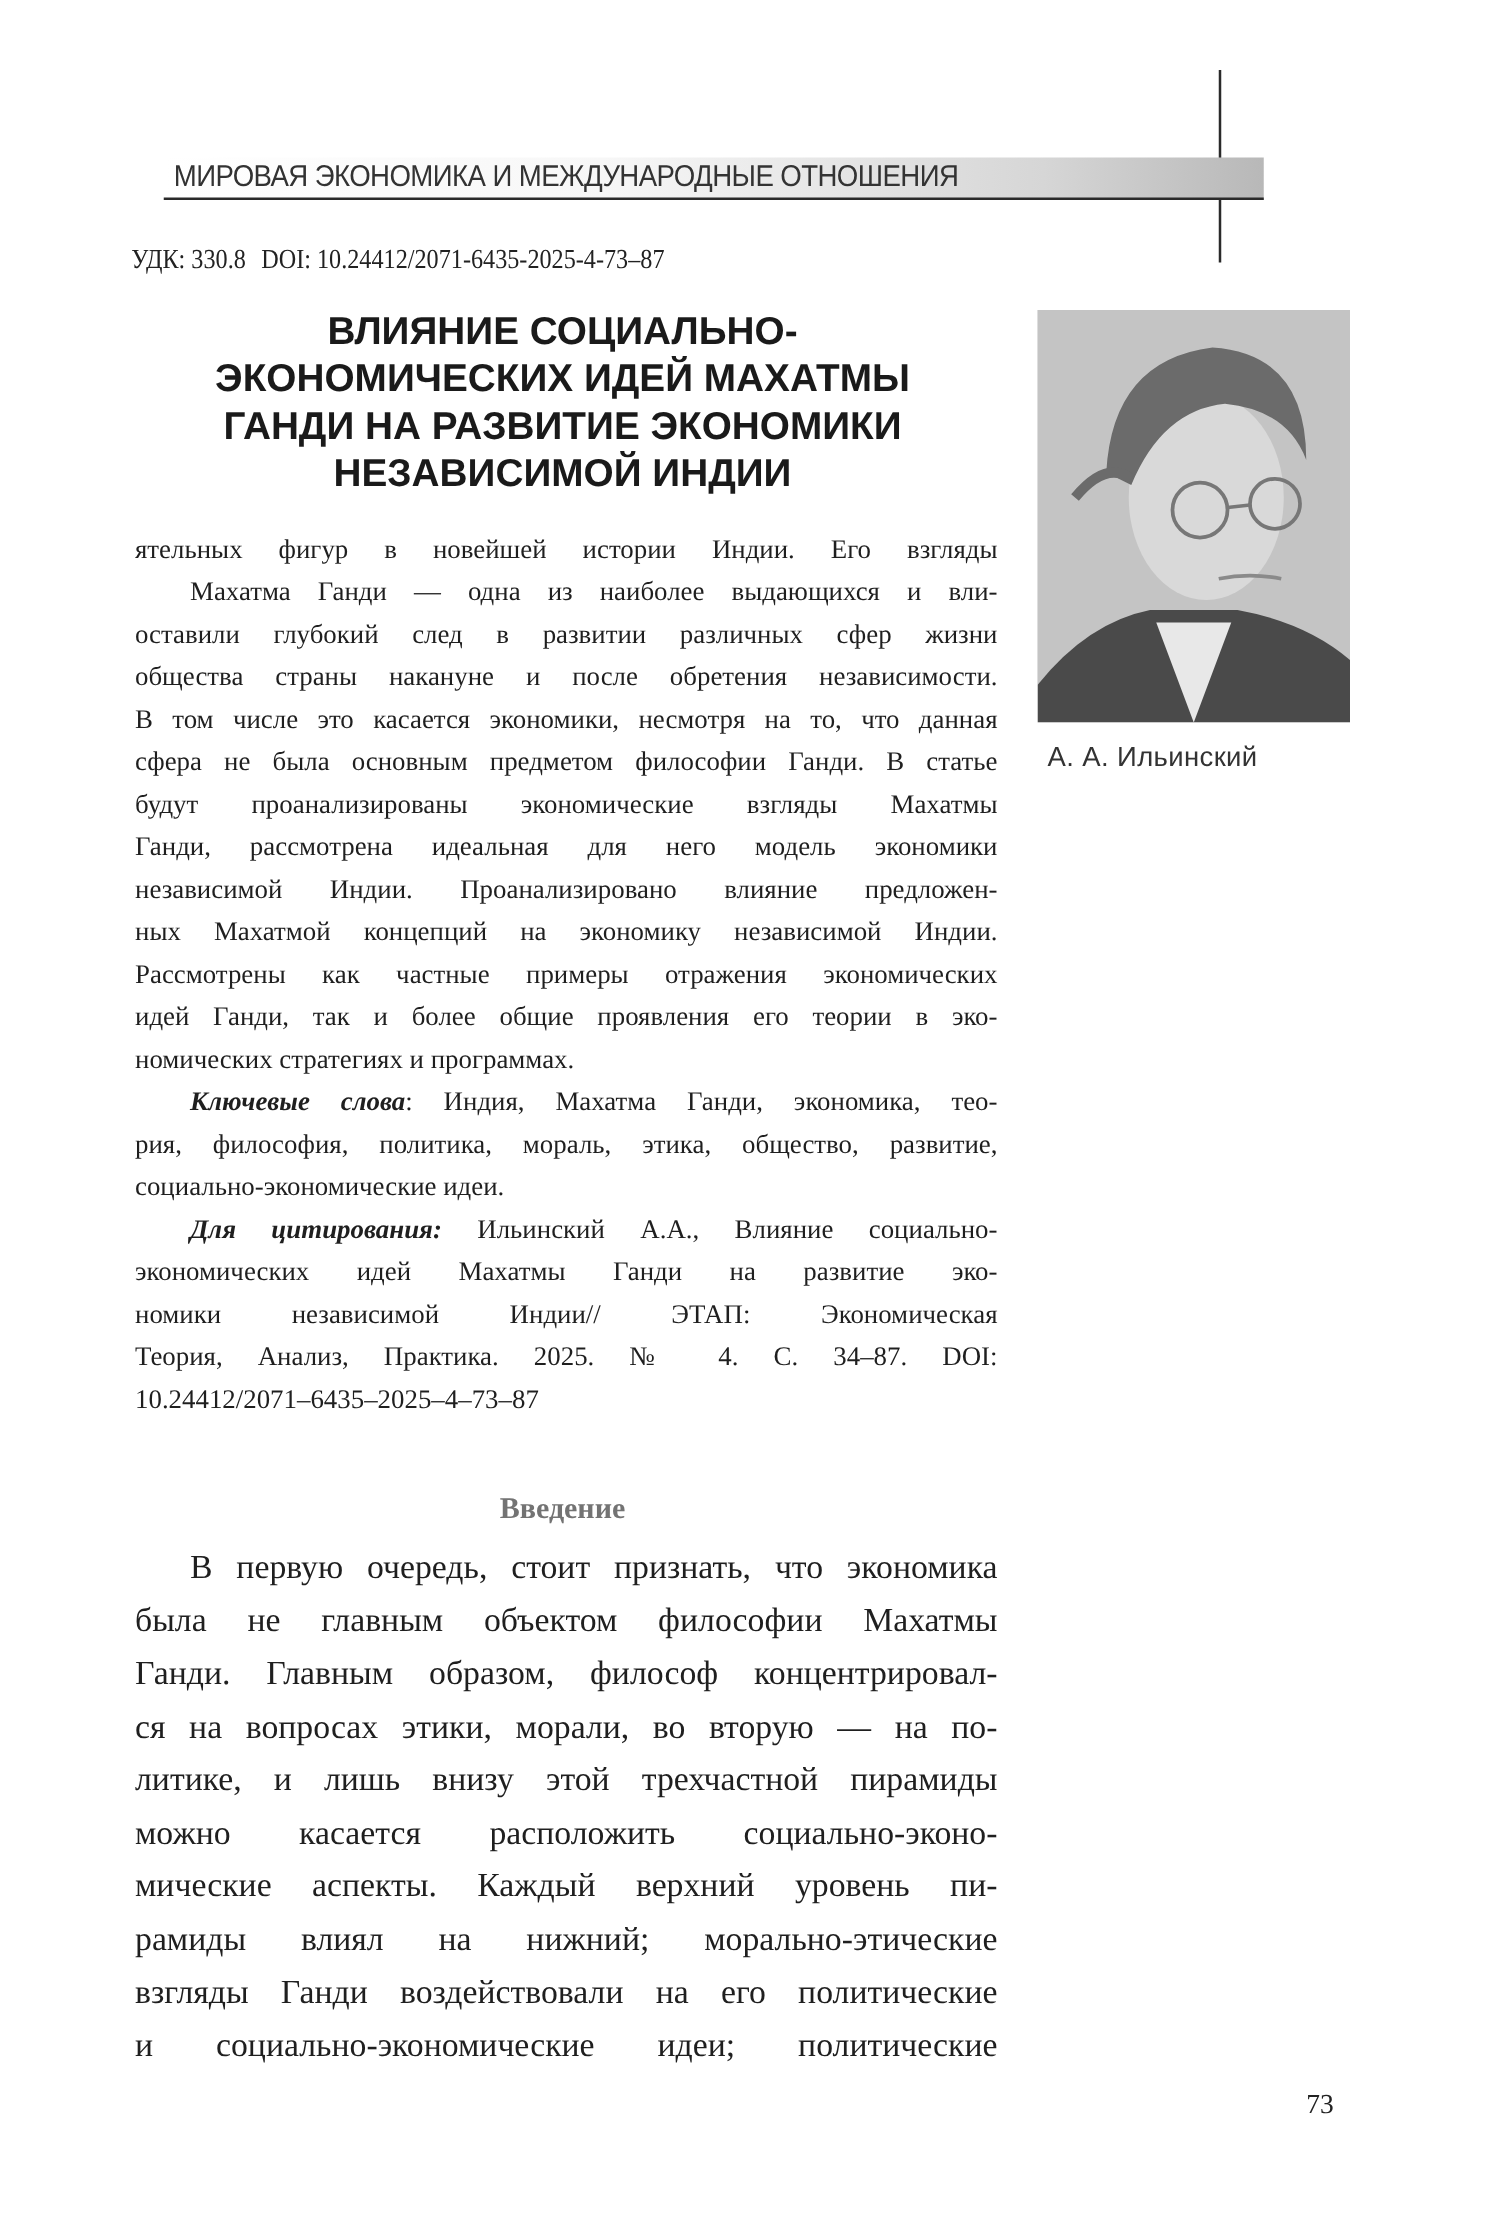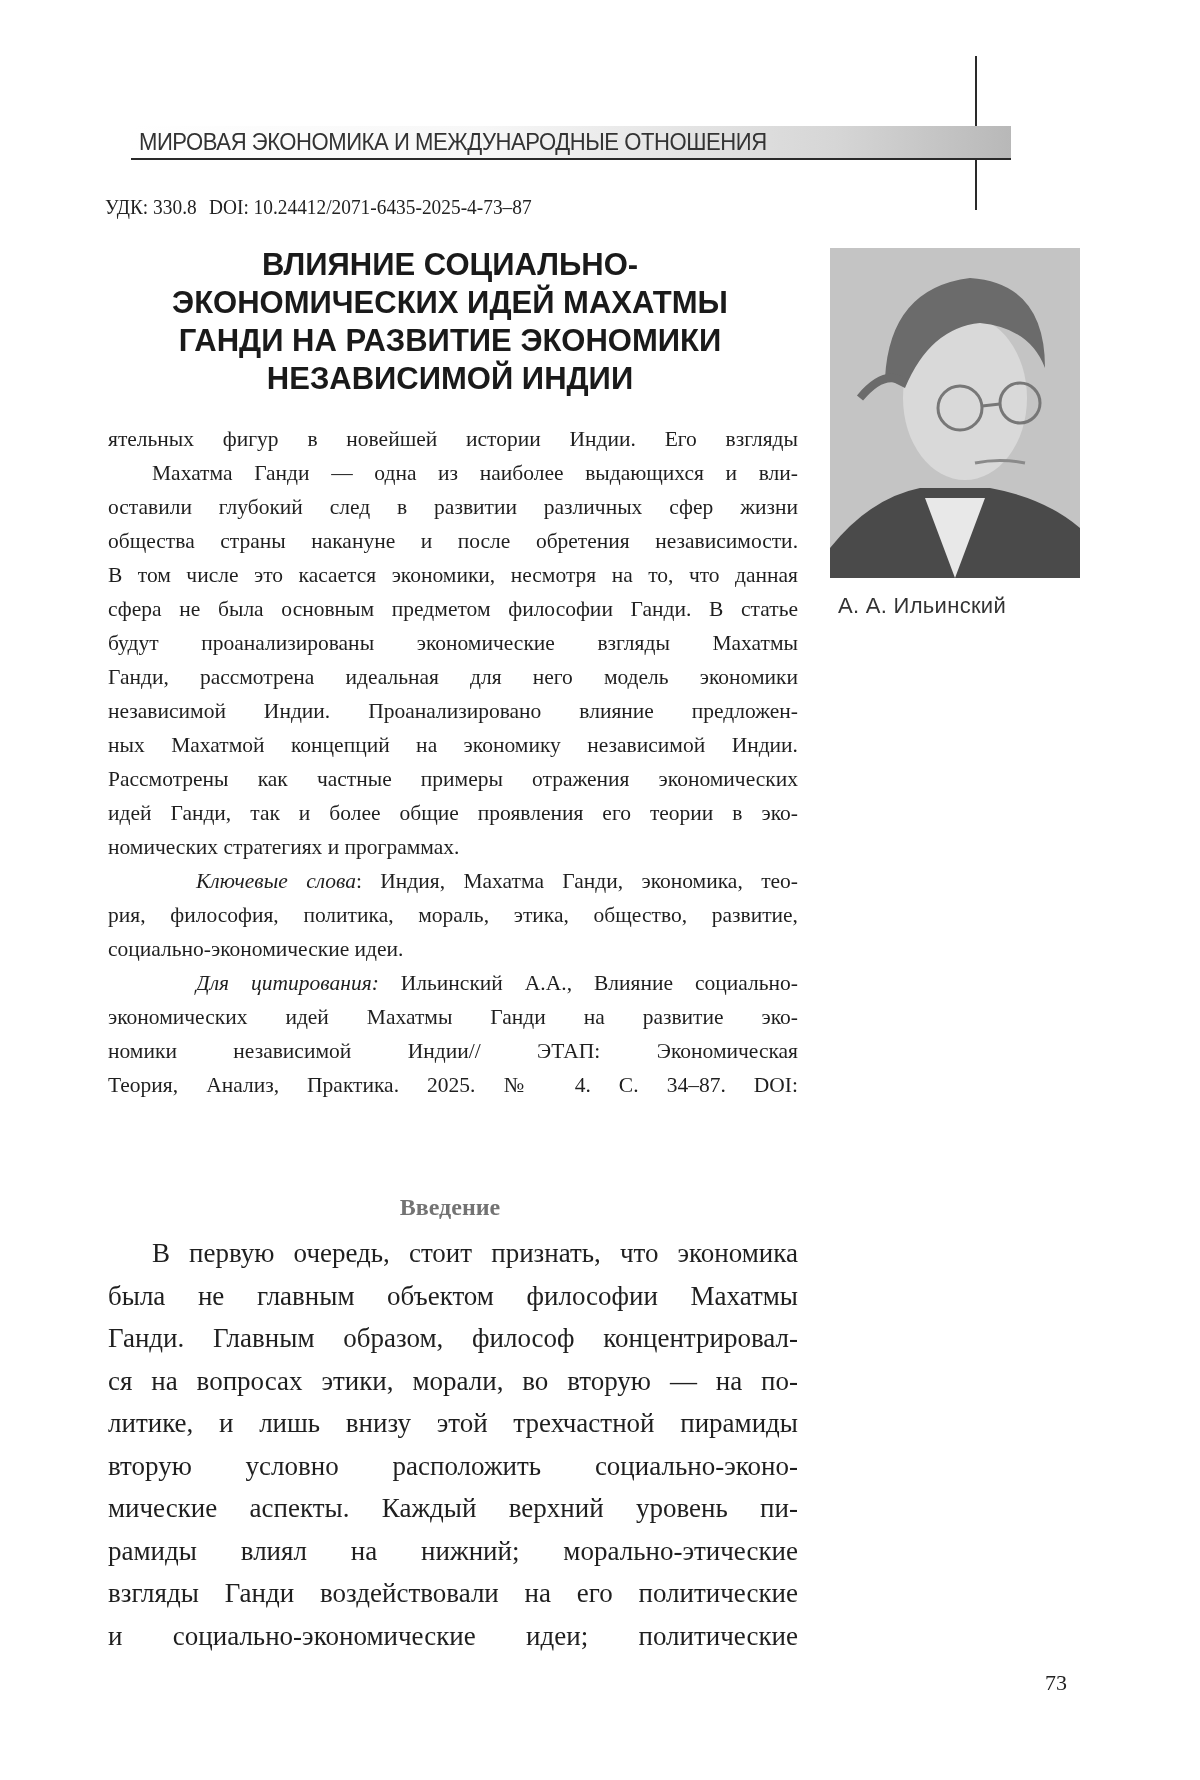--- a/index.html
+++ b/index.html
@@ -15,21 +15,21 @@
   .title { position: absolute; left: 110px; top: 246px; width: 680px; text-align: center;
     font-family: "Liberation Sans", sans-serif; font-weight: bold; font-size: 31px; line-height: 38px; color: #1a1a1a; }
   .title div { white-space: nowrap; }
   .photo { position: absolute; left: 830px; top: 248px; width: 250px; height: 330px; background: #c6c6c6; overflow: hidden; }
   .author { position: absolute; left: 838px; top: 593px; font-family: "Liberation Sans", sans-serif; font-size: 22px; color: #333; white-space: nowrap; letter-spacing: 0.3px; }
   .abstract { position: absolute; left: 108px; top: 422px; width: 690px;
     font-family: "Liberation Serif", serif; font-size: 21.5px; line-height: 34px; color: #1f1f1f; }
   .abstract .ln { white-space: nowrap; display: block; text-align: justify; text-align-last: justify; }
   .abstract .ln.last { text-align-last: left; }
   .abstract .ind { padding-left: 44px; }
-  .abstract b i, .abstract .kw { font-weight: normal; font-style: italic; margin-left: 44px; }
+  .abstract b i, .abstract .kw { font-weight: bold; font-style: italic; }
   .intro-h { position: absolute; left: 100px; top: 1194px; width: 700px; text-align: center;
     font-family: "Liberation Serif", serif; font-weight: bold; font-size: 24px; color: #737373; }
   .body-text { position: absolute; left: 108px; top: 1232px; width: 690px;
     font-family: "Liberation Serif", serif; font-size: 27px; line-height: 42.5px; color: #1f1f1f; }
   .body-text .ln { white-space: nowrap; display: block; text-align: justify; text-align-last: justify; }
   .body-text .ind { padding-left: 44px; }
   .page-num { position: absolute; left: 1045px; top: 1670px; font-family: Liberation Serif, serif; font-size: 22px; color: #222; }
 </style>
 </head>
 <body>
@@ -84,30 +84,31 @@
   <span class="ln last">номических стратегиях и программах.</span>
 
   <span class="ln ind"><span class="kw">Ключевые слова</span><span>: Индия, Махатма Ганди, экономика, тео-</span></span>
   <span class="ln">рия, философия, политика, мораль, этика, общество, развитие,</span>
   <span class="ln last">социально-экономические идеи.</span>
 
   <span class="ln ind"><span class="kw">Для цитирования:</span><span> Ильинский А.А., Влияние социально-</span></span>
   <span class="ln">экономических идей Махатмы Ганди на развитие эко-</span>
   <span class="ln">номики независимой Индии// ЭТАП: Экономическая</span>
   <span class="ln">Теория, Анализ, Практика. 2025. № 4. С. 34–87. DOI:</span>
+  <span class="ln last">10.24412/2071–6435–2025–4–73–87</span>
 </div>
 
 <div class="intro-h">Введение</div>
 
 <div class="body-text">
   <span class="ln ind">В первую очередь, стоит признать, что экономика</span>
   <span class="ln">была не главным объектом философии Махатмы</span>
   <span class="ln">Ганди. Главным образом, философ концентрировал-</span>
   <span class="ln">ся на вопросах этики, морали, во вторую — на по-</span>
   <span class="ln">литике, и лишь внизу этой трехчастной пирамиды</span>
-  <span class="ln">вторую условно расположить социально-эконо-</span>
+  <span class="ln">можно касается расположить социально-эконо-</span>
   <span class="ln">мические аспекты. Каждый верхний уровень пи-</span>
   <span class="ln">рамиды влиял на нижний; морально-этические</span>
   <span class="ln">взгляды Ганди воздействовали на его политические</span>
   <span class="ln">и социально-экономические идеи; политические</span>
 </div>
 
 <div class="page-num">73</div>
 
 </body></html>

